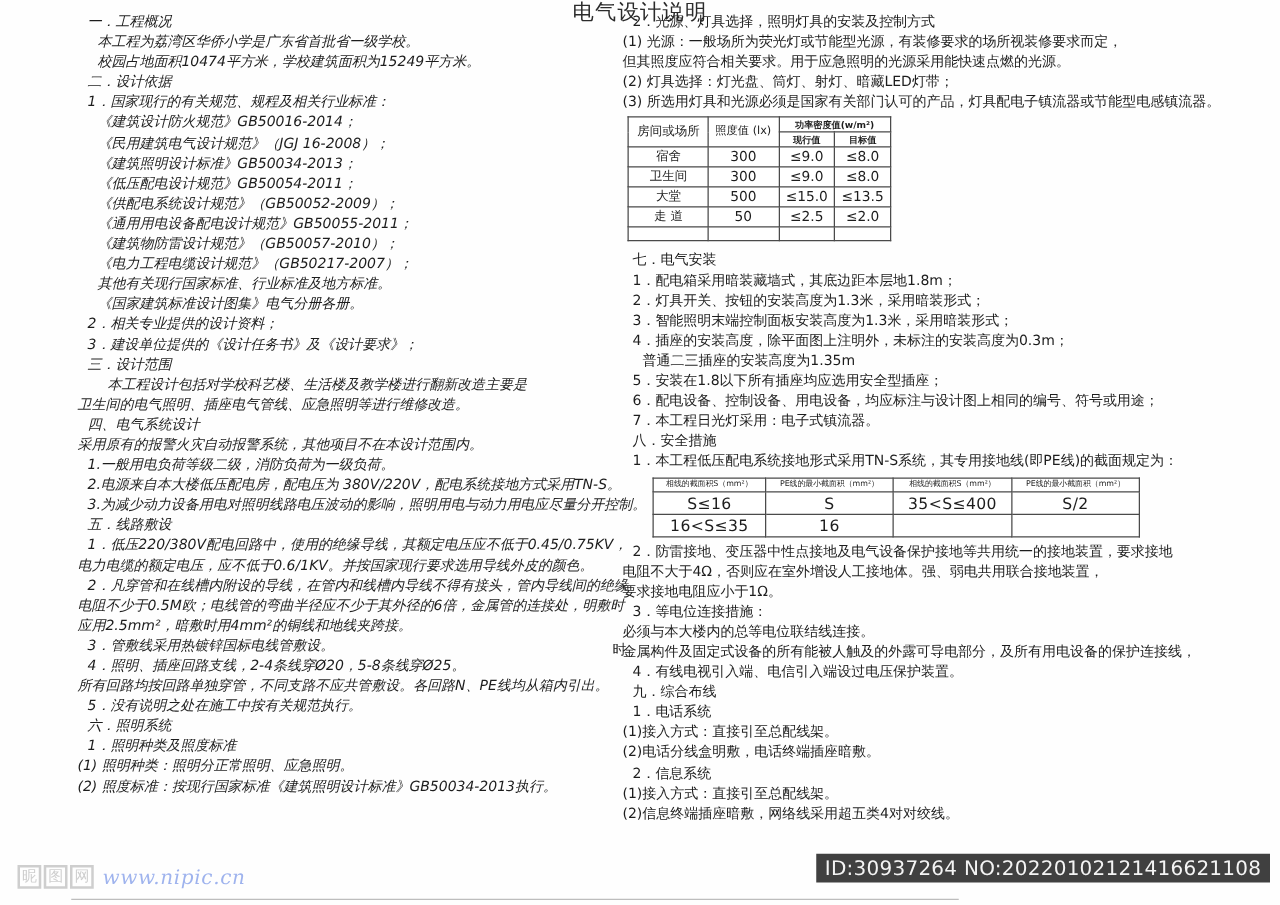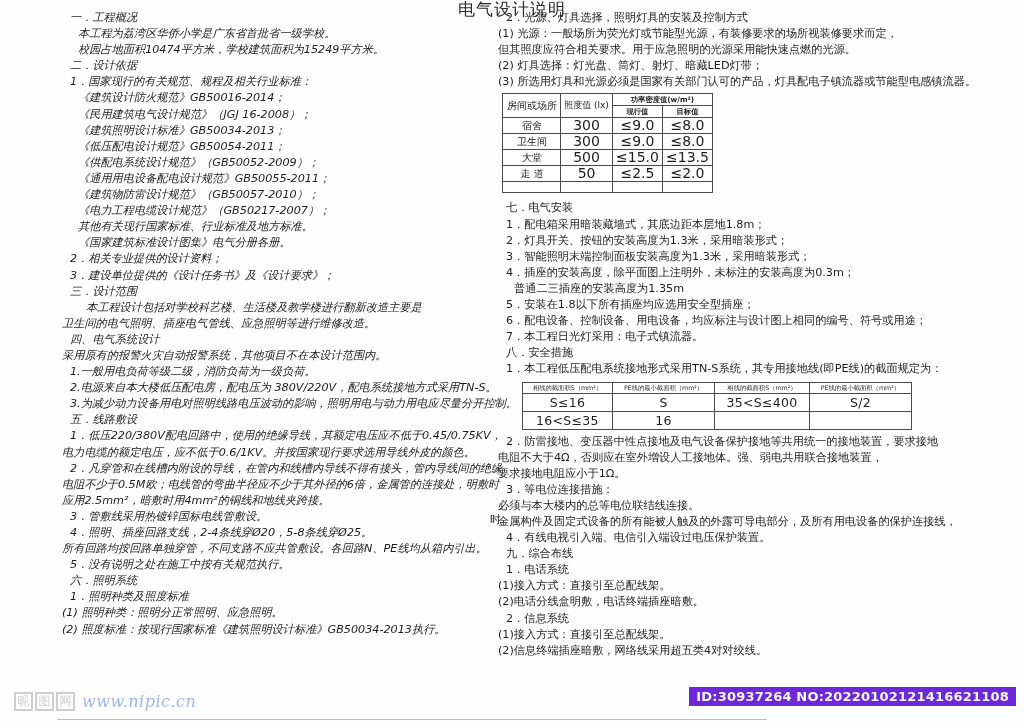--- a/index.html
+++ b/index.html
@@ -61,21 +61,21 @@
     font-weight: normal;
     text-align: center;
     vertical-align: middle;
     line-height: 13px;
   }
   
   #illum-table { margin: 3px 0 0 4px; width: 211px; }
   #illum-table td.lbl { text-align: center; font-size: 10px; padding-left: 4px; }
   #illum-table .hdr-small { font-size: 7.3px; line-height: 9px; font-weight: bold; }
   #illum-table .hdr-mid { font-size: 9px; }
-  #illum-table td.val { font-size: 14px; }
+  #illum-table td.val { font-size: 11px; }
   #illum-table tr.blank td { height: 11px; }
 
   
   #pe-table { margin: 4px 0 0 24px; width: 390px; }
   #pe-table td.hd { font-size: 6.3px; line-height: 8px; padding: 1px 2px; }
   #pe-table td.dat { font-size: 12.5px; height: 18px; letter-spacing: .3px; }
   #pe-table td.empty { height: 18px; }
 
   
   #watermark {
@@ -105,27 +105,26 @@
     letter-spacing: .5px;
   }
   #bottom-rule {
     position: absolute;
     left: 57px; bottom: 4px; width: 710px;
     border-top: 1px solid #bdbdbd;
   }
   #id-badge {
     position: absolute;
     right: 8px; bottom: 18px;
-    background: #6d28d9;
+    background: #404040;
     color: #f4f4f4;
-    font-size: 13px;
+    font-size: 16px;
     padding: 2px 7px;
     letter-spacing: .2px;
     white-space: nowrap;
-    font-weight: bold;
   }
   .tiny-left-frag {
     position: absolute;
     left: 490px;
     font-size: 11px;
     color: #1d1d1d;
   }
 </style>
 </head>
 <body>

